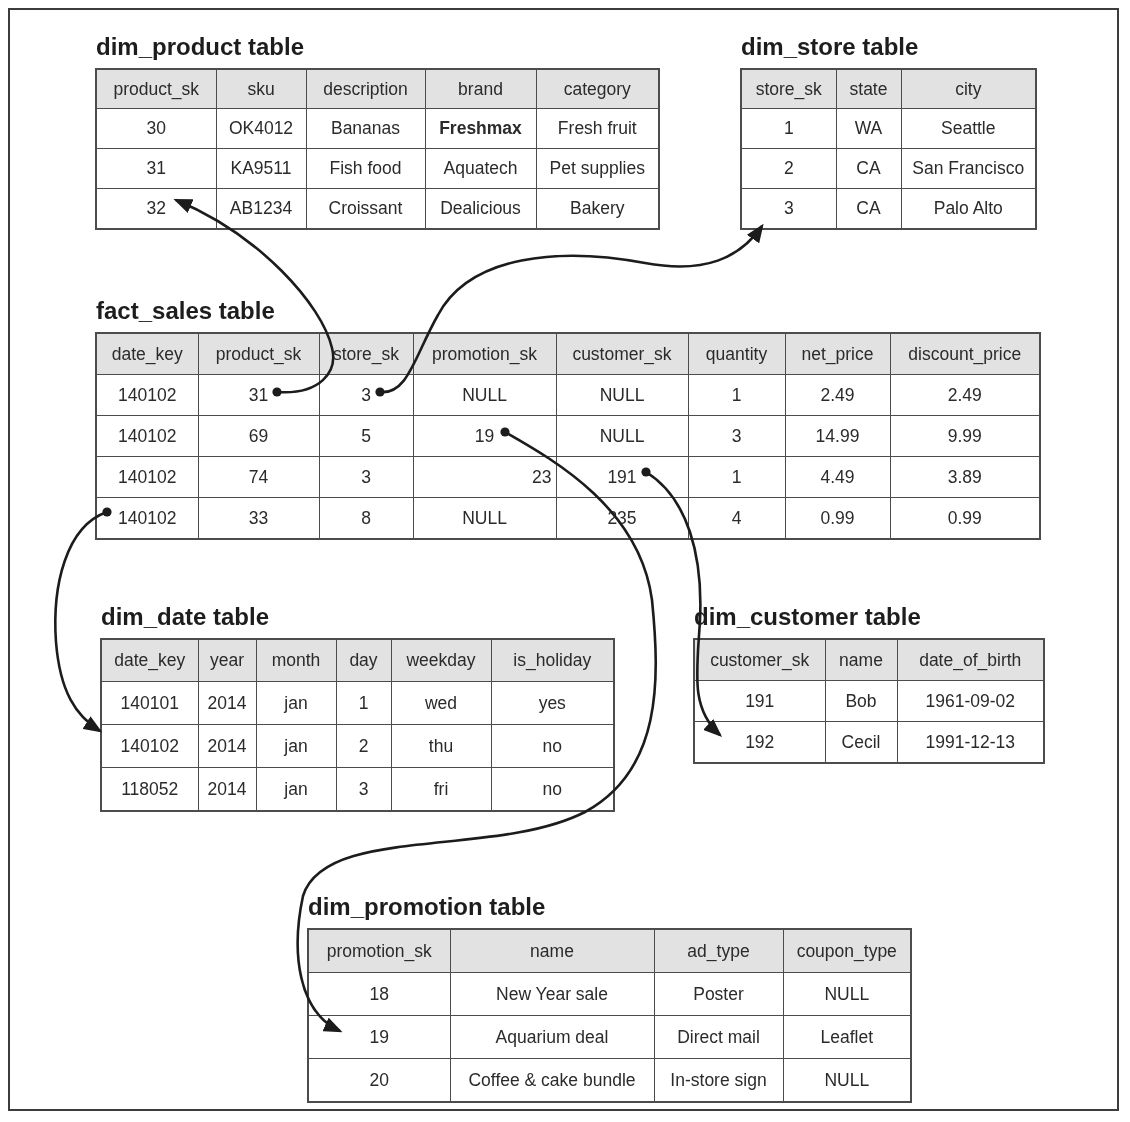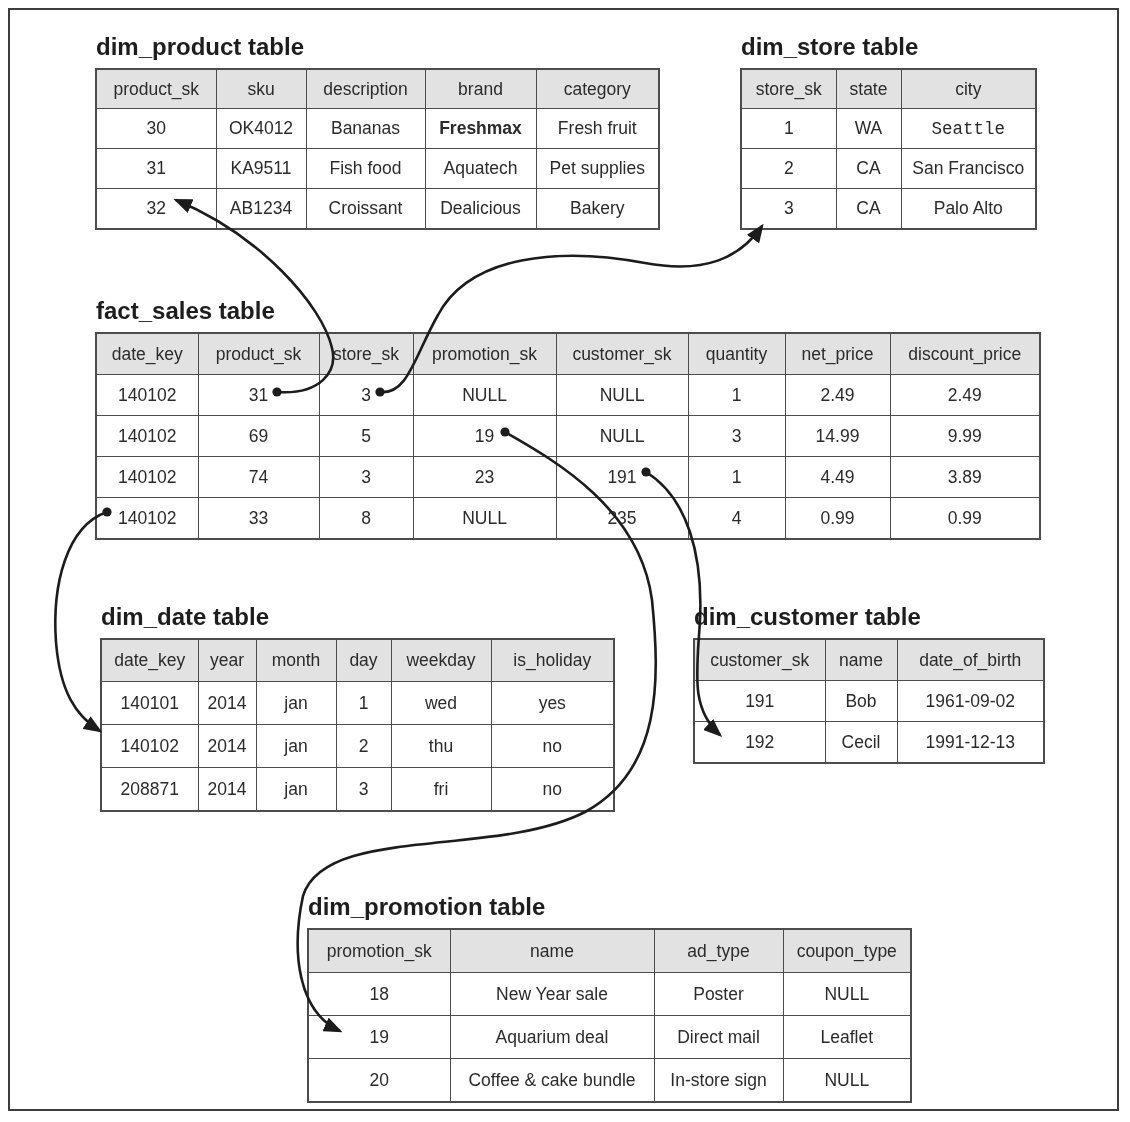--- a/index.html
+++ b/index.html
@@ -93,21 +93,21 @@
         <tr>
           <th style="height: 38px;">store_sk</th>
           <th style="height: 38px;">state</th>
           <th style="height: 38px;">city</th>
         </tr>
       </thead>
       <tbody>
         <tr>
           <td style="height: 39px;">1</td>
           <td style="height: 39px;">WA</td>
-          <td style="height: 39px; font-family: Liberation Mono, monospace;">Seattle</td>
+          <td style="height: 39px;">Seattle</td>
         </tr>
         <tr>
           <td style="height: 39px;">2</td>
           <td style="height: 39px;">CA</td>
           <td style="height: 39px;">San Francisco</td>
         </tr>
         <tr>
           <td style="height: 39px;">3</td>
           <td style="height: 39px;">CA</td>
           <td style="height: 39px;">Palo Alto</td>
@@ -159,21 +159,21 @@
           <td style="height: 40px;">19</td>
           <td style="height: 40px;">NULL</td>
           <td style="height: 40px;">3</td>
           <td style="height: 40px;">14.99</td>
           <td style="height: 40px;">9.99</td>
         </tr>
         <tr>
           <td style="height: 40px;">140102</td>
           <td style="height: 40px;">74</td>
           <td style="height: 40px;">3</td>
-          <td style="height: 40px;">23</td>
+          <td style="height: 40px; text-align: right;">23</td>
           <td style="height: 40px;">191</td>
           <td style="height: 40px;">1</td>
           <td style="height: 40px;">4.49</td>
           <td style="height: 40px;">3.89</td>
         </tr>
         <tr>
           <td style="height: 40px;">140102</td>
           <td style="height: 40px;">33</td>
           <td style="height: 40px;">8</td>
           <td style="height: 40px;">NULL</td>
@@ -218,21 +218,21 @@
         </tr>
         <tr>
           <td style="height: 42px;">140102</td>
           <td style="height: 42px;">2014</td>
           <td style="height: 42px;">jan</td>
           <td style="height: 42px;">2</td>
           <td style="height: 42px;">thu</td>
           <td style="height: 42px;">no</td>
         </tr>
         <tr>
-          <td style="height: 42px;">208871</td>
+          <td style="height: 42px;">118052</td>
           <td style="height: 42px;">2014</td>
           <td style="height: 42px;">jan</td>
           <td style="height: 42px;">3</td>
           <td style="height: 42px;">fri</td>
           <td style="height: 42px;">no</td>
         </tr>
       </tbody>
     </table>
 </div>
 

